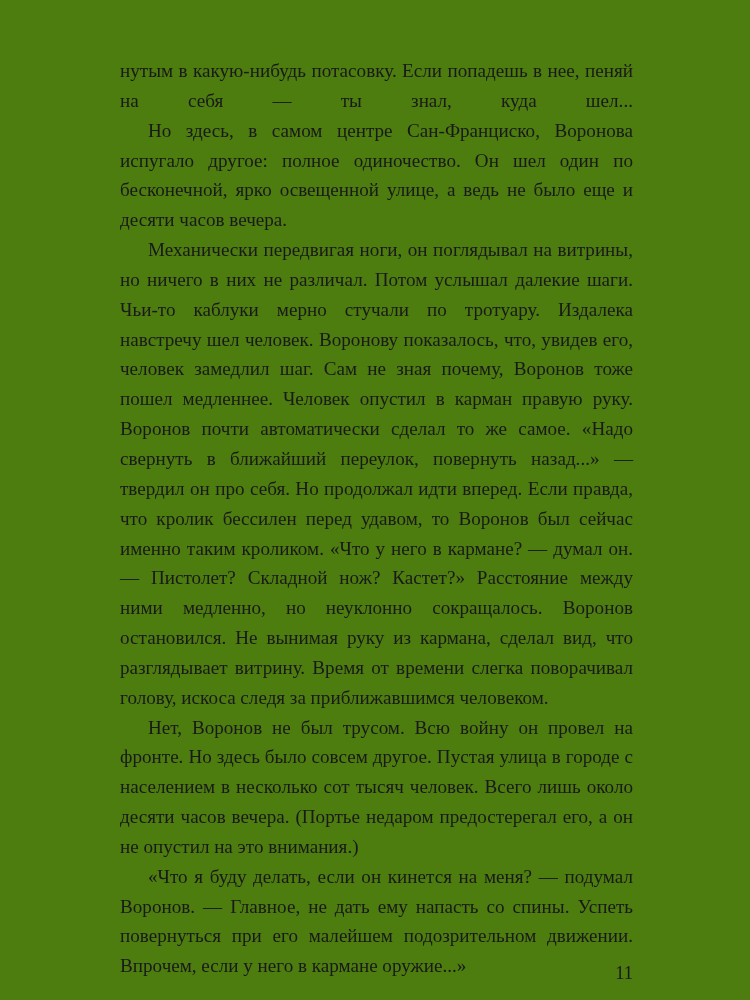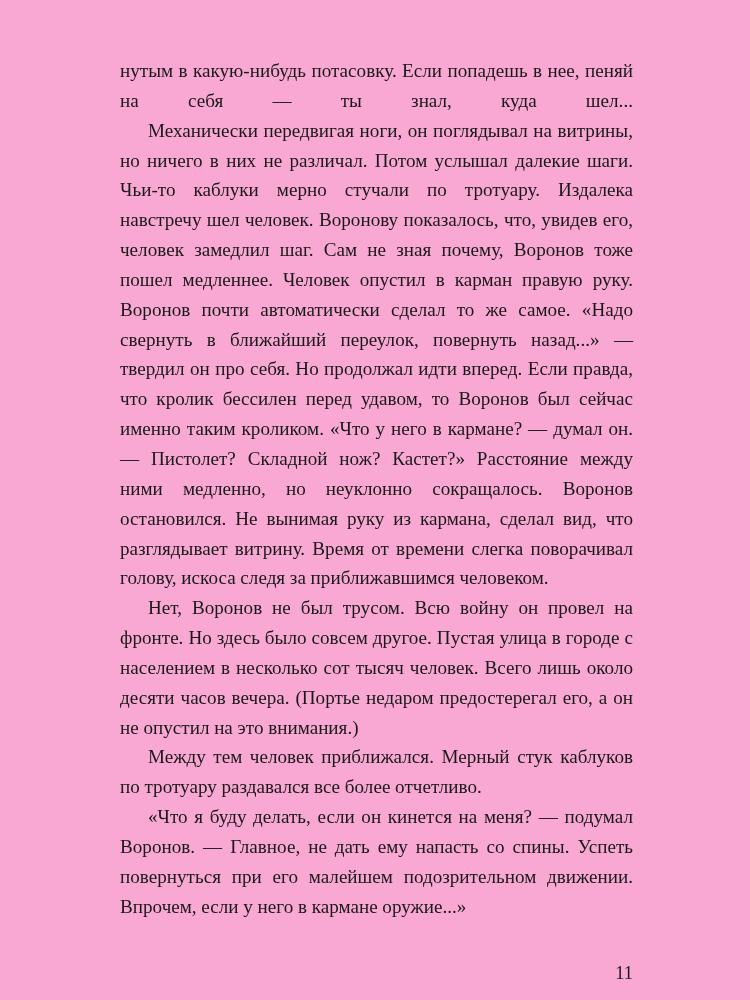--- a/index.html
+++ b/index.html
@@ -6,21 +6,21 @@
   html, body {
     margin: 0;
     padding: 0;
     background: #ffffff;
   }
 
   .page {
     position: relative;
     width: 750px;
     height: 1000px;
-    background: #f9a8d4;
+    background: #4d7c0f;
     margin: 0 auto;
     overflow: hidden;
     box-sizing: border-box;
   }
 
   .text-block {
     position: absolute;
     left: 120px;
     top: 56px;
     width: 513px;
@@ -61,22 +61,22 @@
     white-space: nowrap;
   }
 </style>
 </head>
 <body>
 
 <div class="page">
 
   <div class="text-block">
     <p class="para continues">нутым в какую-нибудь потасовку. Если попадешь в нее, пеняй на себя — ты знал, куда шел...</p>
+    <p class="para indent">Но здесь, в самом центре Сан-Франциско, Воронова испугало другое: полное одиночество. Он шел один по бесконечной, ярко освещенной улице, а ведь не было еще и десяти часов вечера.</p>
     <p class="para indent">Механически передвигая ноги, он поглядывал на витрины, но ничего в них не различал. Потом услышал далекие шаги. Чьи-то каблуки мерно стучали по тротуару. Издалека навстречу шел человек. Воронову показалось, что, увидев его, человек замедлил шаг. Сам не зная почему, Воронов тоже пошел медленнее. Человек опустил в карман правую руку. Воронов почти автоматически сделал то же самое. «Надо свернуть в ближайший переулок, повернуть назад...» — твердил он про себя. Но продолжал идти вперед. Если правда, что кролик бессилен перед удавом, то Воронов был сейчас именно таким кроликом. «Что у него в кармане? — думал он. — Пистолет? Складной нож? Кастет?» Расстояние между ними медленно, но неуклонно сокращалось. Воронов остановился. Не вынимая руку из кармана, сделал вид, что разглядывает витрину. Время от времени слегка поворачивал голову, искоса следя за приближавшимся человеком.</p>
     <p class="para indent">Нет, Воронов не был трусом. Всю войну он провел на фронте. Но здесь было совсем другое. Пустая улица в городе с населением в несколько сот тысяч человек. Всего лишь около десяти часов вечера. (Портье недаром предостерегал его, а он не опустил на это внимания.)</p>
-    <p class="para indent">Между тем человек приближался. Мерный стук каблуков по тротуару раздавался все более отчетливо.</p>
     <p class="para indent">«Что я буду делать, если он кинется на меня? — подумал Воронов. — Главное, не дать ему напасть со спины. Успеть повернуться при его малейшем подозрительном движении. Впрочем, если у него в кармане оружие...»</p>
 
   </div>
 
   <div class="folio">11</div>
 
 </div>
 
 </body></html>

